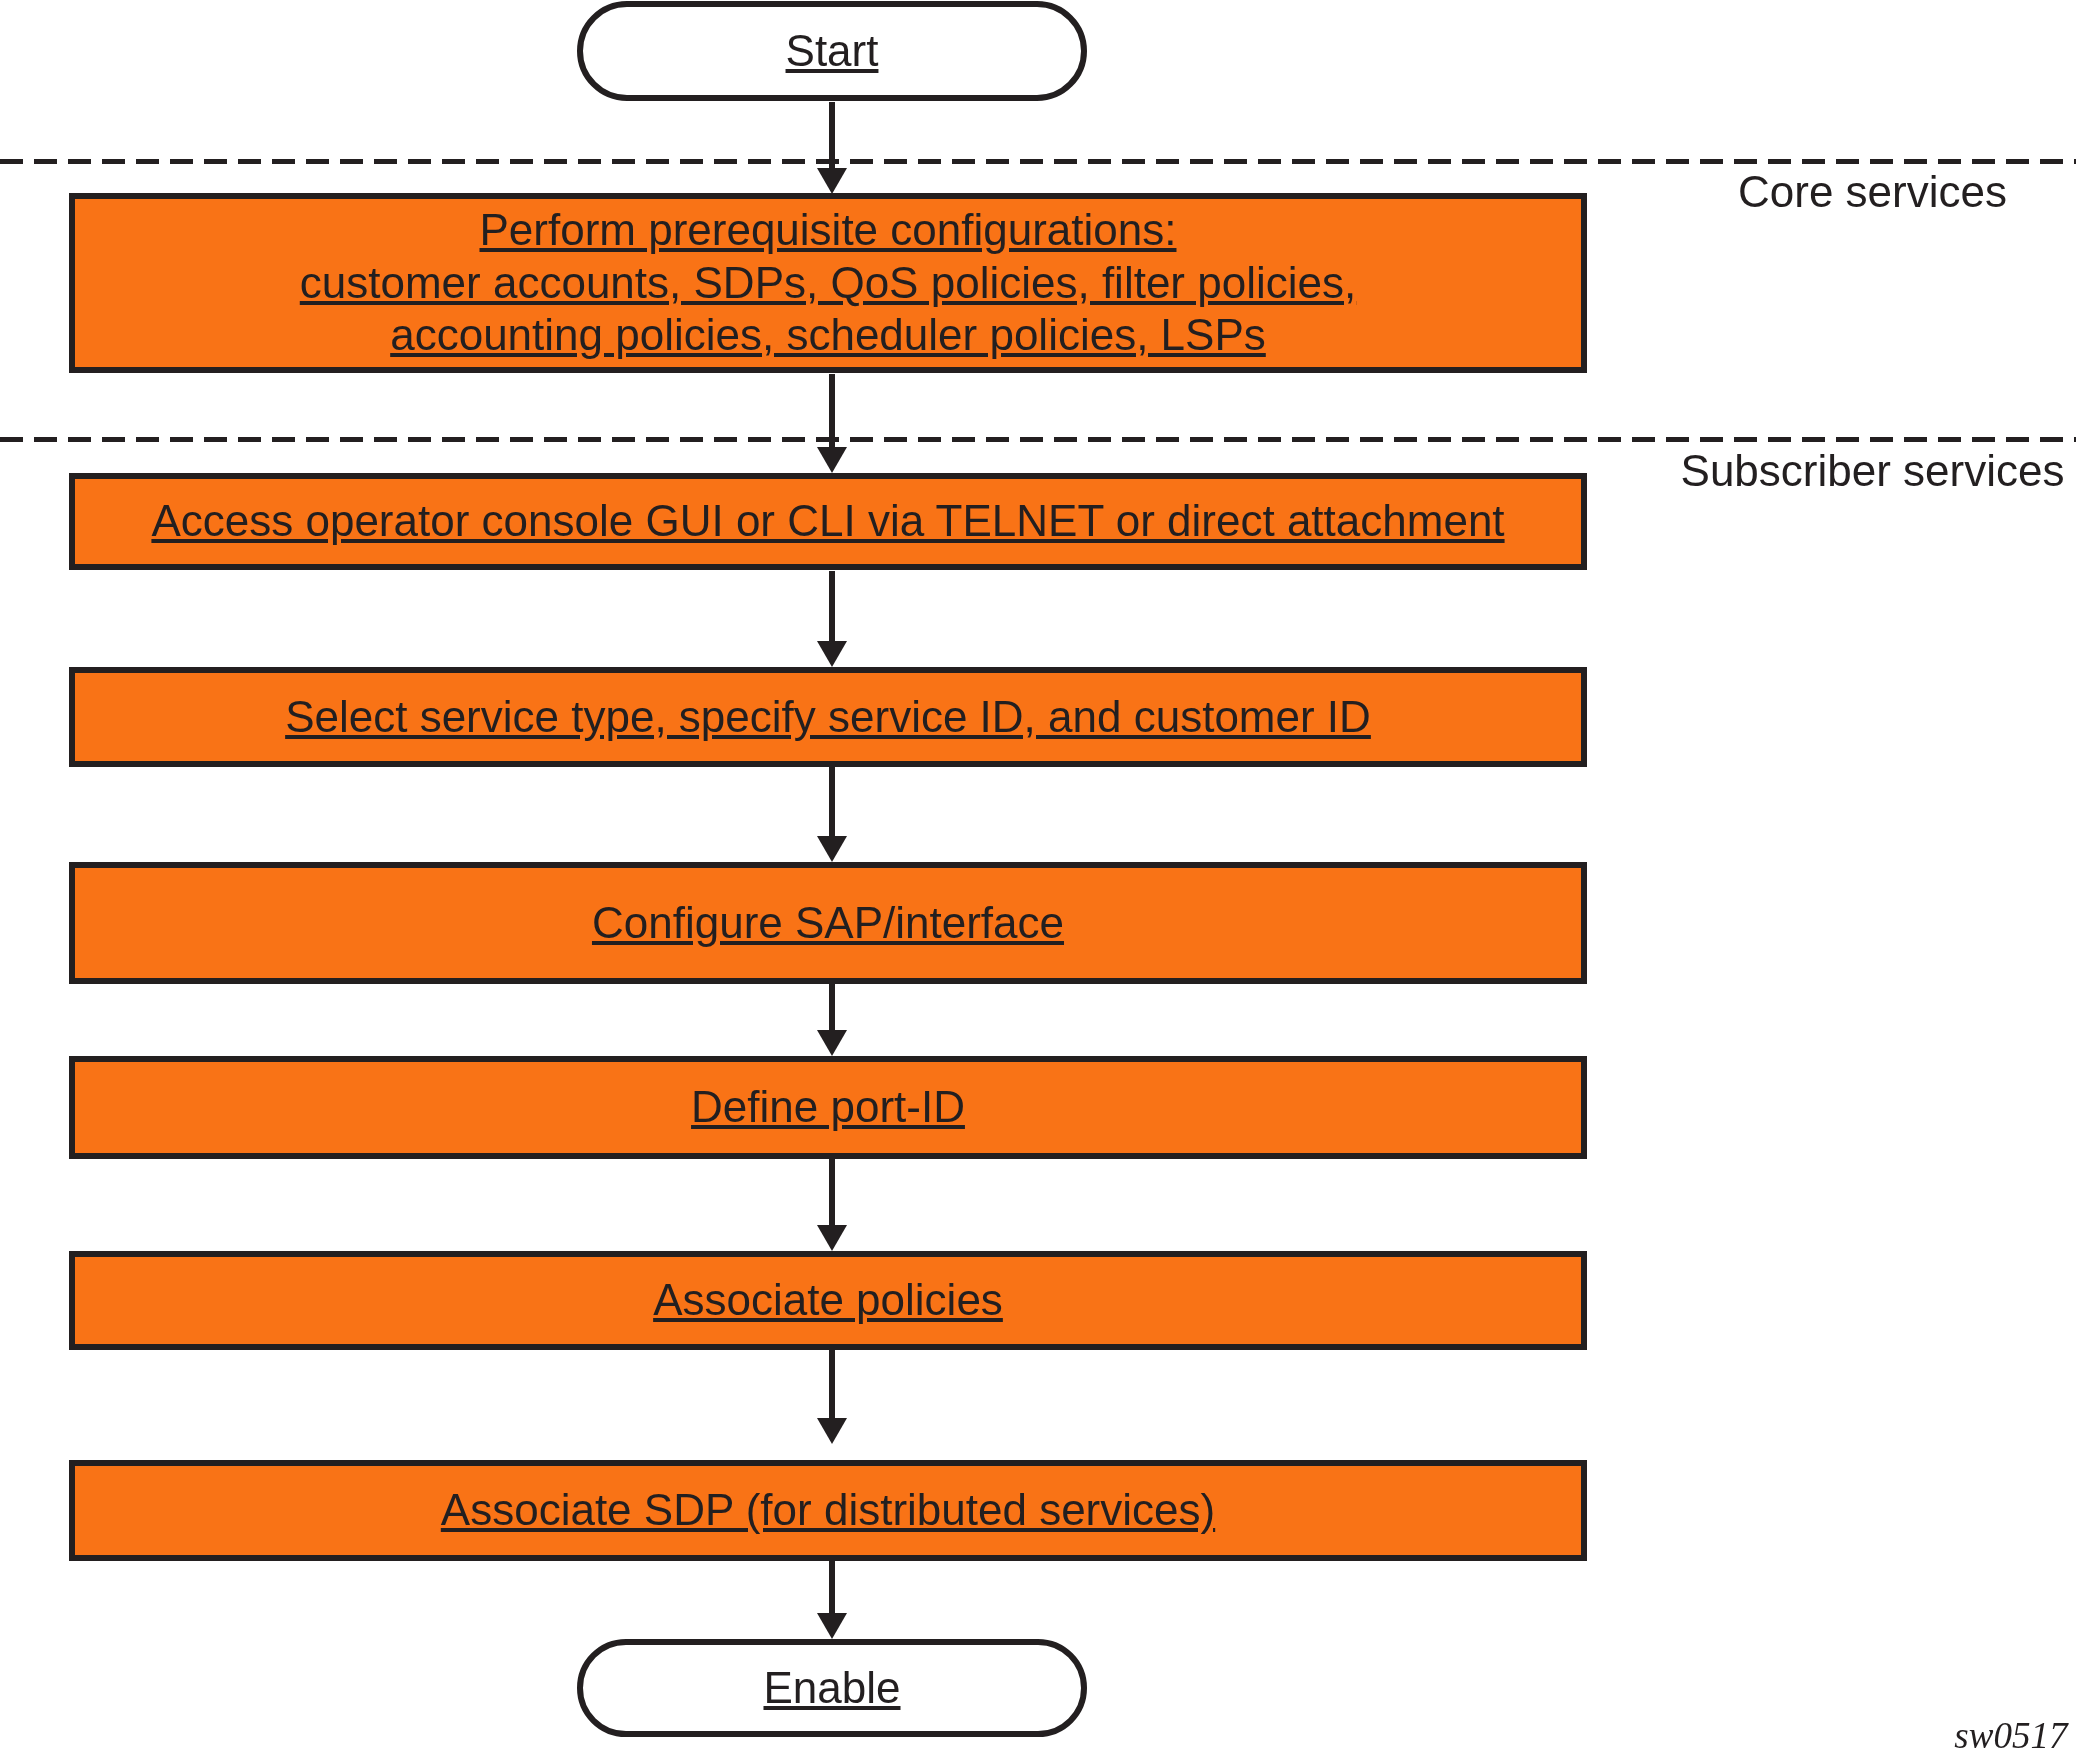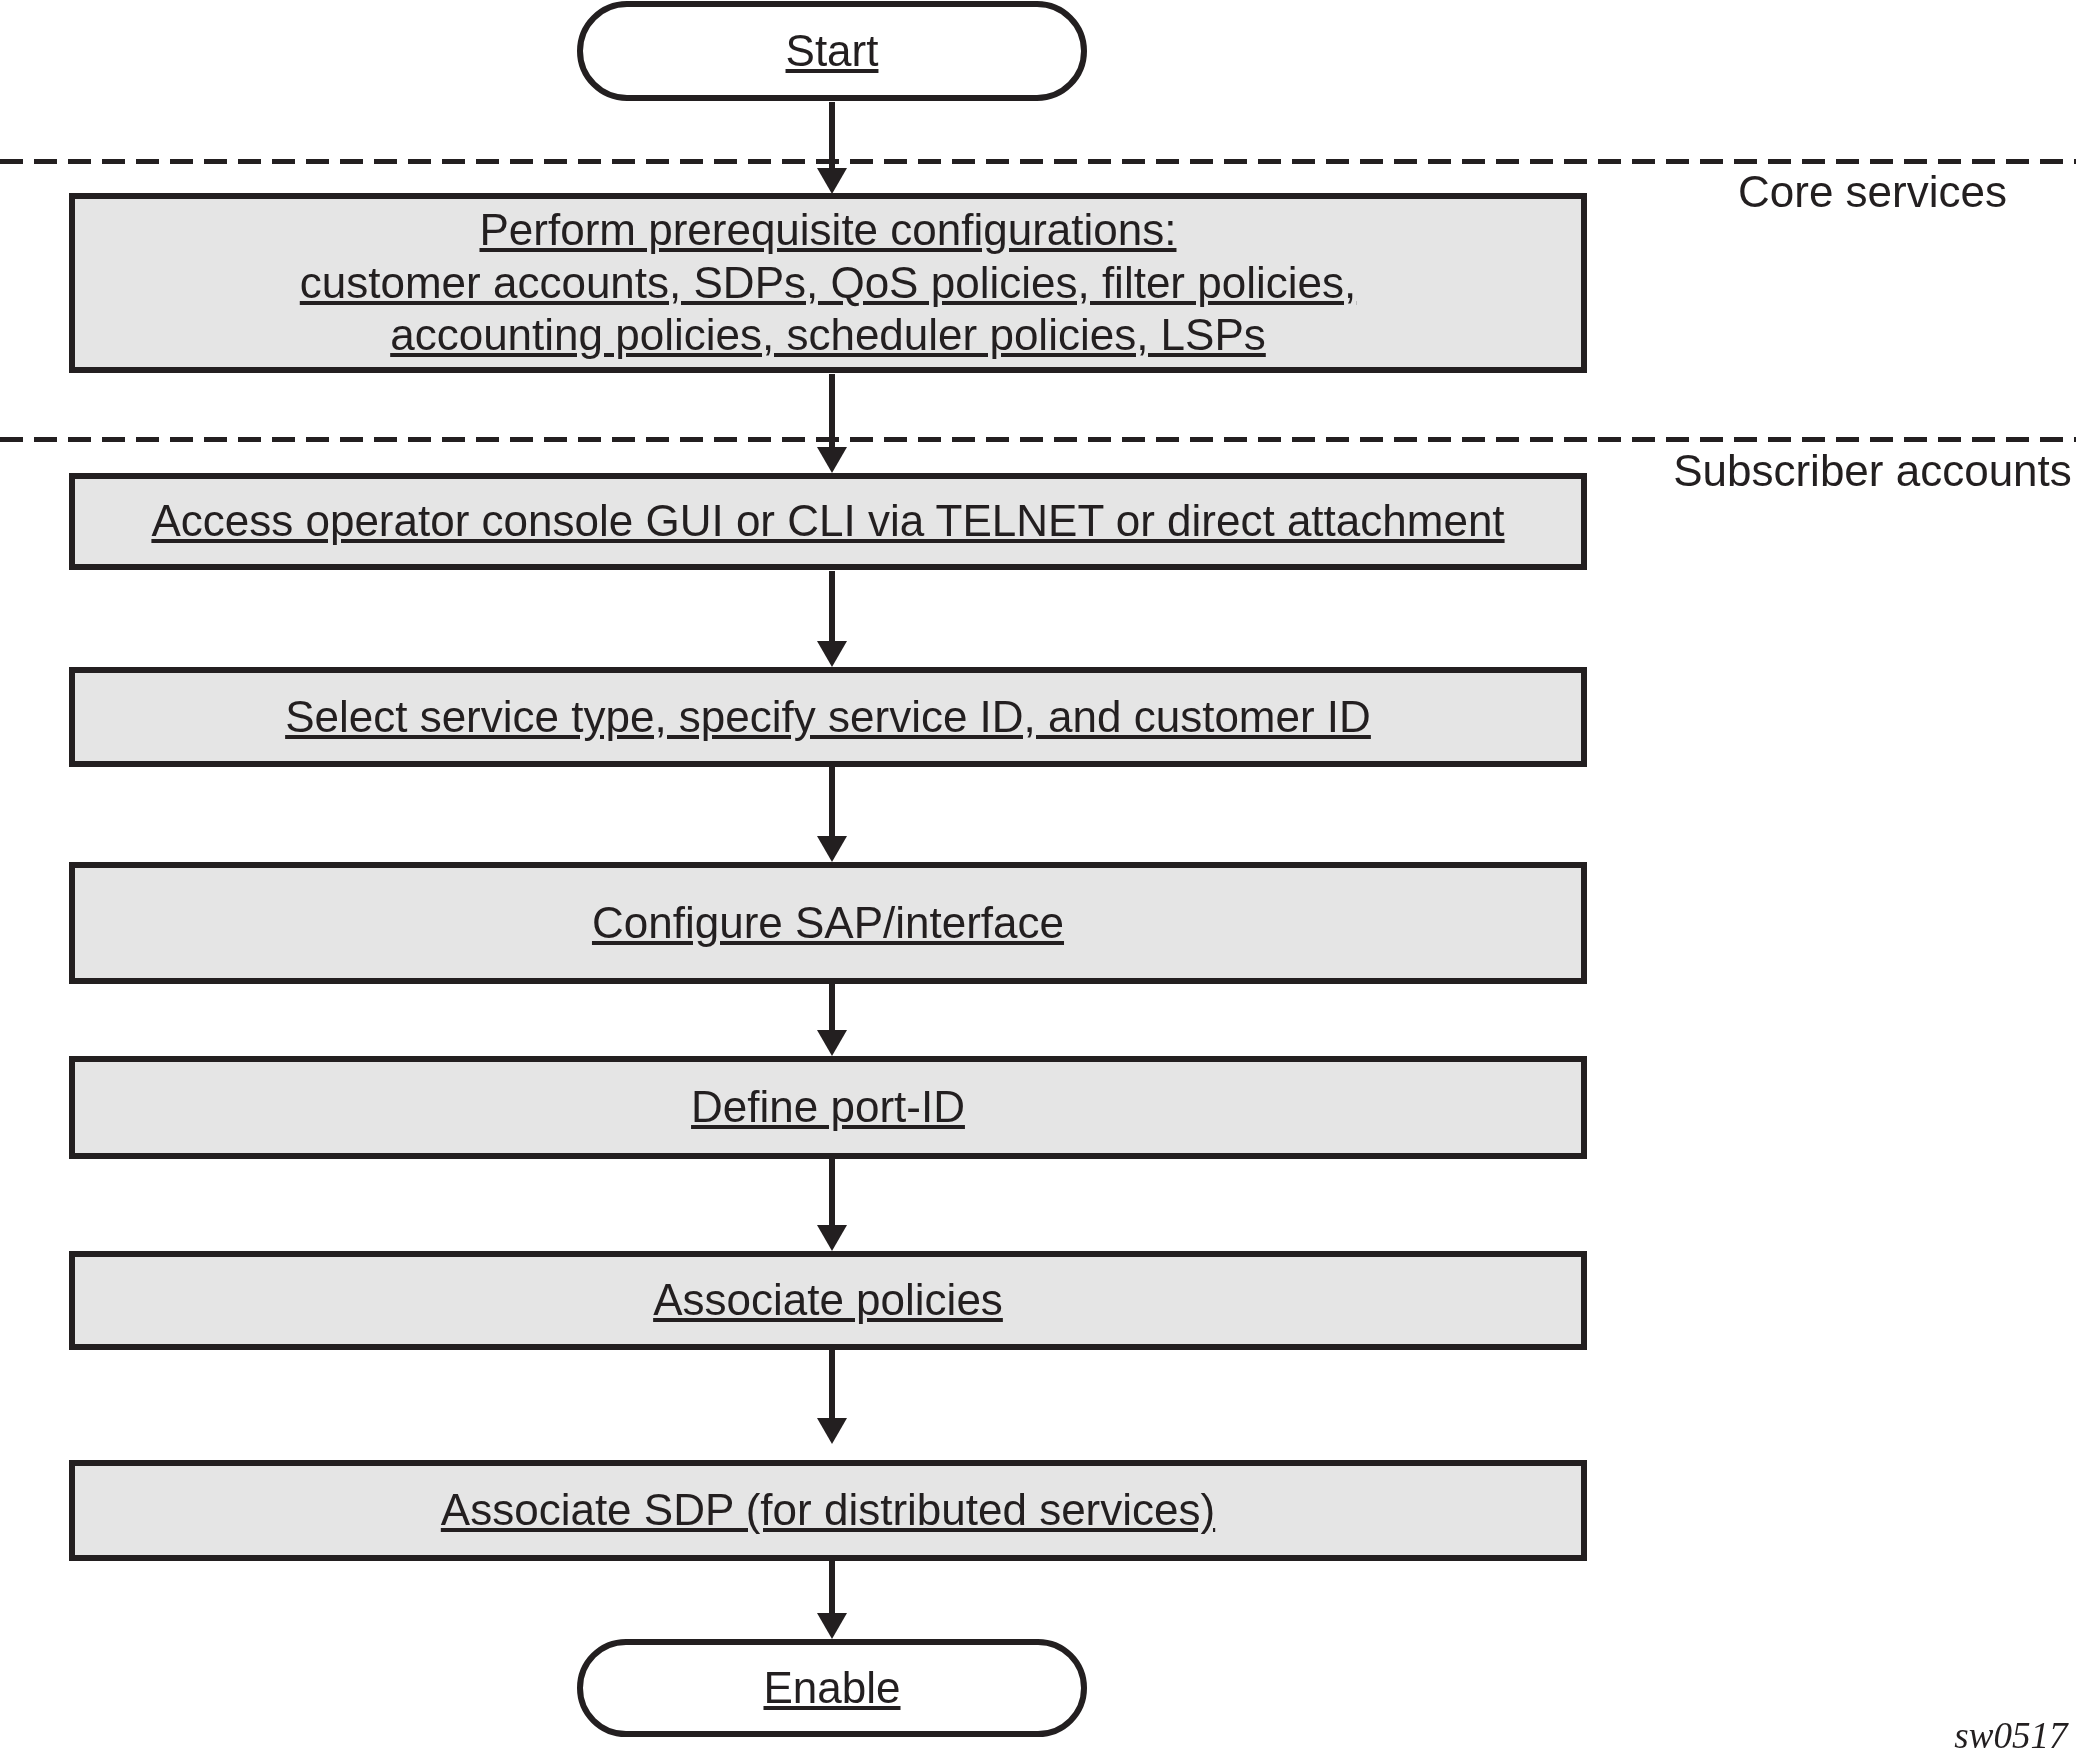--- a/index.html
+++ b/index.html
@@ -31,21 +31,21 @@
     justify-content: center;
     font-size: 44px;
     z-index: 3;
   }
   
   .process {
     position: absolute;
     left: 69px;
     width: 1518px;
     border: 6.9px solid #231f20;
-    background: #e5e5e5;
+    background: #f97316;
     box-sizing: border-box;
     display: flex;
     align-items: center;
     justify-content: center;
     text-align: center;
     font-size: 44px;
     line-height: 1.2;
     z-index: 3;
   }
   .process span, .terminal span {
@@ -129,21 +129,21 @@
 customer accounts, SDPs, QoS policies, filter policies,
 accounting policies, scheduler policies, LSPs</span>
   </div>
 
   <div class="arrow" style="top: 374px; height: 99px;">
     <div class="shaft"></div>
     <div class="head"></div>
   </div>
 
   <div class="divider" style="top: 437px;"></div>
-  <div class="section-label" style="top: 449px;">Subscriber accounts</div>
+  <div class="section-label" style="top: 449px;">Subscriber services</div>
 
   <div class="process" style="top: 473px; height: 97px;">
     <span>Access operator console GUI or CLI via TELNET or direct attachment</span>
   </div>
 
   <div class="arrow" style="top: 571px; height: 96px;">
     <div class="shaft"></div>
     <div class="head"></div>
   </div>
 

